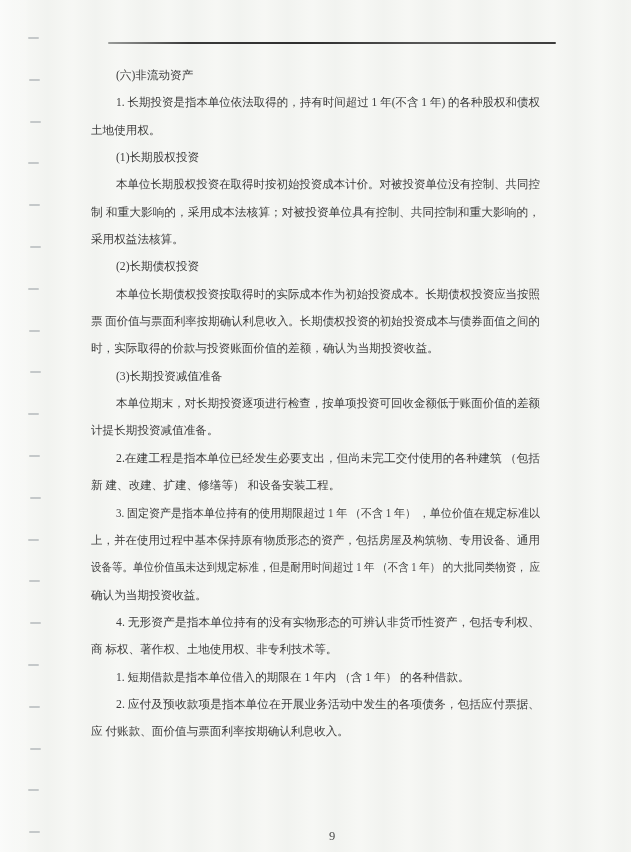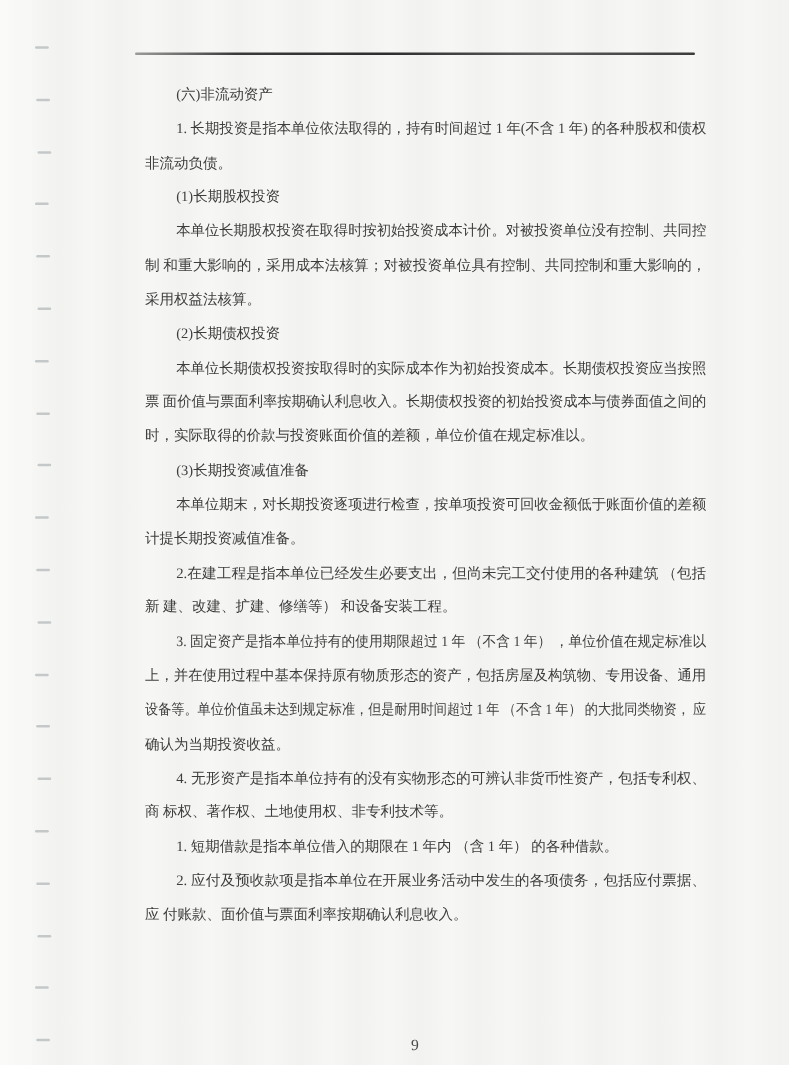--- a/index.html
+++ b/index.html
@@ -27,21 +27,21 @@
     position: absolute;
     left: 108px;
     top: 42px;
     width: 448px;
     height: 2px;
     background: linear-gradient(to right, #9a9c9a, #3a3a3a 18%, #2e2e2e 45%, #5a5a5a 72%, #3c3c3c);
     border-radius: 1px;
   }
   .text-block {
     position: absolute;
-    left: 116px;
+    left: 91px;
     top: 62px;
     width: 449px;
     font-size: 11.6px;
     color: #3d3d3d;
   }
   .line {
     height: 27.35px;
     line-height: 27.35px;
     white-space: nowrap;
   }
@@ -92,29 +92,29 @@
       <div class="mark" style="top: 664px; left: 28px;"></div>
       <div class="mark" style="top: 705.8px; left: 29px;"></div>
       <div class="mark" style="top: 747.6px; left: 30px;"></div>
       <div class="mark" style="top: 789.4px; left: 28px;"></div>
       <div class="mark" style="top: 831.2px; left: 29px;"></div>
     </div>
   <div class="top-rule"></div>
   <div class="text-block">
       <div class="line indent"><span>(六)非流动资产</span></div>
       <div class="line indent"><span style="transform: scaleX(0.990654);">1. 长期投资是指本单位依法取得的，持有时间超过 1 年(不含 1 年) 的各种股权和债权</span></div>
-      <div class="line"><span>非流动负债。</span></div>
+      <div class="line"><span>土地使用权。</span></div>
       <div class="line indent"><span>(1)长期股权投资</span></div>
       <div class="line indent"><span style="transform: scaleX(0.988417);">本单位长期股权投资在取得时按初始投资成本计价。对被投资单位没有控制、共同控</span></div>
       <div class="line"><span style="transform: scaleX(1.01247);">制 和重大影响的，采用成本法核算；对被投资单位具有控制、共同控制和重大影响的，</span></div>
       <div class="line"><span>采用权益法核算。</span></div>
       <div class="line indent"><span>(2)长期债权投资</span></div>
       <div class="line indent"><span style="transform: scaleX(0.988417);">本单位长期债权投资按取得时的实际成本作为初始投资成本。长期债权投资应当按照</span></div>
       <div class="line"><span style="transform: scaleX(0.986678);">票 面价值与票面利率按期确认利息收入。长期债权投资的初始投资成本与债券面值之间的</span></div>
-      <div class="line"><span>时，实际取得的价款与投资账面价值的差额，单位价值在规定标准以。</span></div>
+      <div class="line"><span>时，实际取得的价款与投资账面价值的差额，确认为当期投资收益。</span></div>
       <div class="line indent"><span>(3)长期投资减值准备</span></div>
       <div class="line indent"><span style="transform: scaleX(0.988417);">本单位期末，对长期投资逐项进行检查，按单项投资可回收金额低于账面价值的差额</span></div>
       <div class="line"><span>计提长期投资减值准备。</span></div>
       <div class="line indent"><span style="transform: scaleX(1.01587);">2.在建工程是指本单位已经发生必要支出，但尚未完工交付使用的各种建筑 （包括</span></div>
       <div class="line"><span>新 建、改建、扩建、修缮等） 和设备安装工程。</span></div>
       <div class="line indent"><span style="transform: scaleX(0.949907);">3. 固定资产是指本单位持有的使用期限超过 1 年 （不含 1 年） ，单位价值在规定标准以</span></div>
       <div class="line"><span style="transform: scaleX(0.99302);">上，并在使用过程中基本保持原有物质形态的资产，包括房屋及构筑物、专用设备、通用</span></div>
       <div class="line"><span style="transform: scaleX(0.905898);">设备等。单位价值虽未达到规定标准，但是耐用时间超过 1 年 （不含 1 年） 的大批同类物资， 应</span></div>
       <div class="line"><span>确认为当期投资收益。</span></div>
       <div class="line indent"><span style="transform: scaleX(1.01587);">4. 无形资产是指本单位持有的没有实物形态的可辨认非货币性资产，包括专利权、</span></div>

